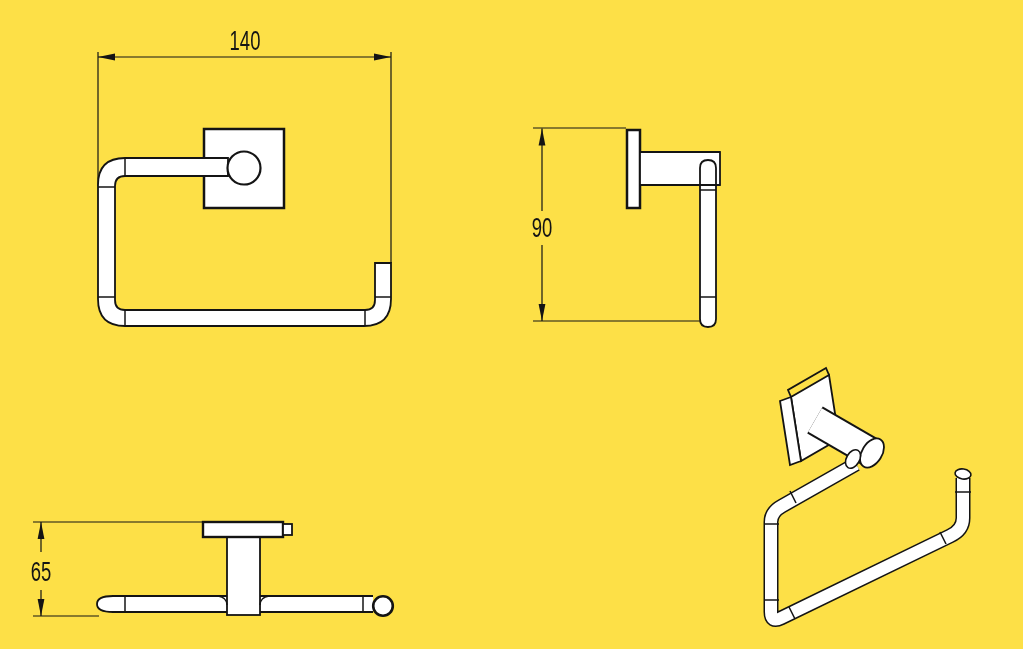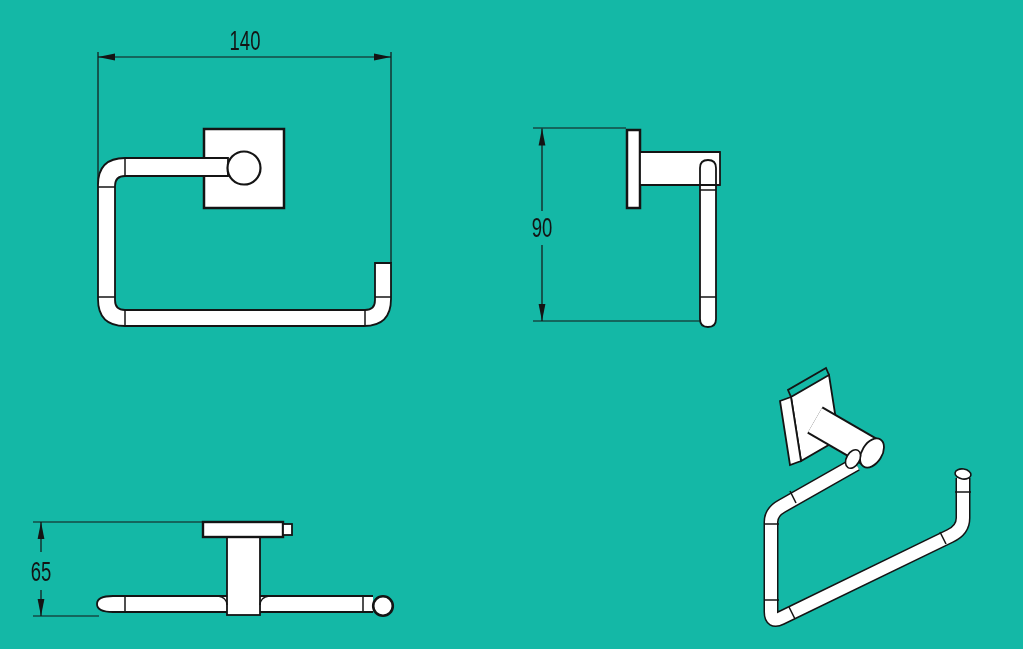--- a/index.html
+++ b/index.html
@@ -1,16 +1,16 @@
 <!DOCTYPE html>
 <html><head>
 <meta charset="utf-8">
 <style>
   html,body{margin:0;padding:0;background:#ffffff;}
-  .canvas{position:relative;width:1023px;height:649px;background:#14b8a6;overflow:hidden;}
+  .canvas{position:relative;width:1023px;height:649px;background:#fde047;overflow:hidden;}
   svg{position:absolute;left:0;top:0;}
   .dim-text{
     font-family:"Liberation Sans", sans-serif;
     font-size:28px;
     fill:#141414;
   }
   .thin{stroke:#141414;stroke-width:1.2;fill:none;}
   .part{stroke:#141414;stroke-width:1.8;fill:none;}
   .partfill{stroke:#141414;stroke-width:1.8;fill:#ffffff;}
   .heavy{stroke:#141414;stroke-width:2.5;fill:#ffffff;}

